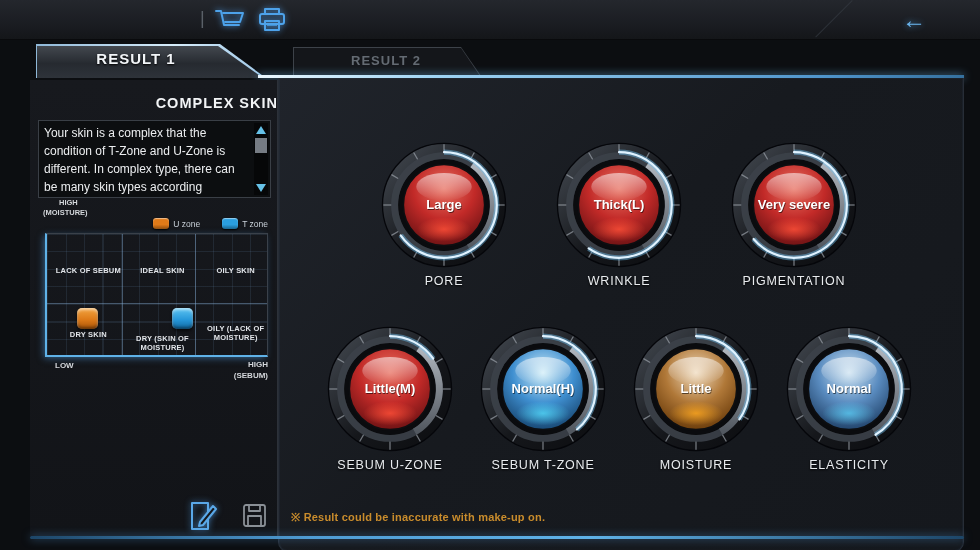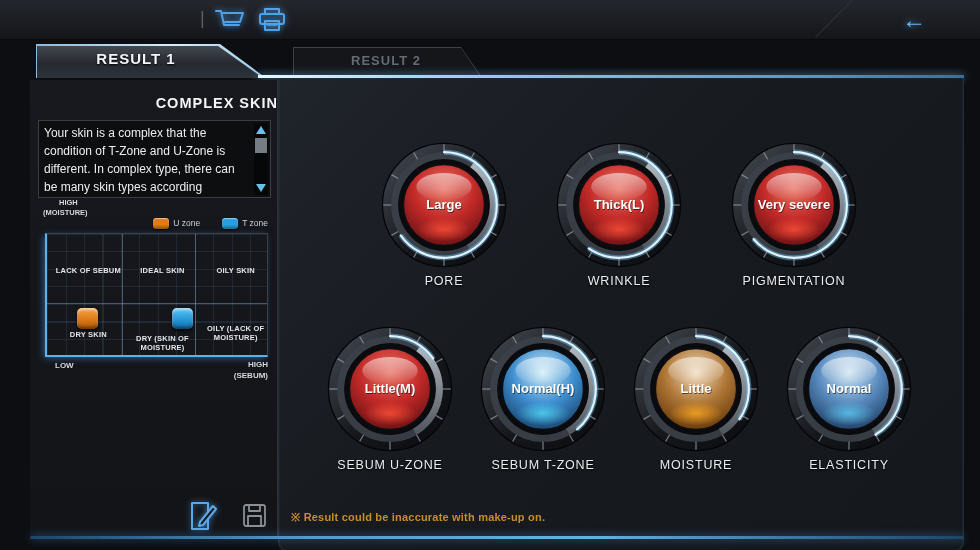--- a/index.html
+++ b/index.html
@@ -103,21 +103,21 @@
     border-top:8px solid #66c2e8; }
   .sb-thumb { position:absolute; left:1px; top:15px; width:12px; height:15px;
     background:#767c84; cursor:grab; }
 
   
   .axis-y-label { position:absolute; left:13px; top:118px; font-size:7.5px; font-weight:bold;
     color:#d4d7db; line-height:10px; }
   .axis-y-label .ind { padding-left:16px; }
   .legend { position:absolute; left:0px; top:138px; width:238px; display:flex;
     justify-content:flex-end; gap:12px; font-size:8.5px; color:#c9d1d9; align-items:center; }
-  .legend-item { display:flex; gap:4px;padding-left:10px; }
+  .legend-item { display:flex; align-items:center; gap:4px;padding-left:10px; }
   .legend-swatch { width:16px; height:11px; border-radius:3px;
     box-shadow:inset 0 1px 1px rgba(255,255,255,.5), 0 1px 2px #000; }
   .grid {
     position:absolute; left:15px; top:153px; width:223px; height:124px;
     border-left:2px solid #5fb2e8; border-bottom:2px solid #5fb2e8;
     border-top:1px solid #3a414a; border-right:1px solid #3a414a;
     box-shadow:-2px 2px 7px -1px rgba(80,160,230,.55);
     background-image:
       repeating-linear-gradient(to right, rgba(110,150,190,.14) 0 1px, transparent 1px 18.5px),
       repeating-linear-gradient(to bottom, rgba(110,150,190,.14) 0 1px, transparent 1px 17.5px);

